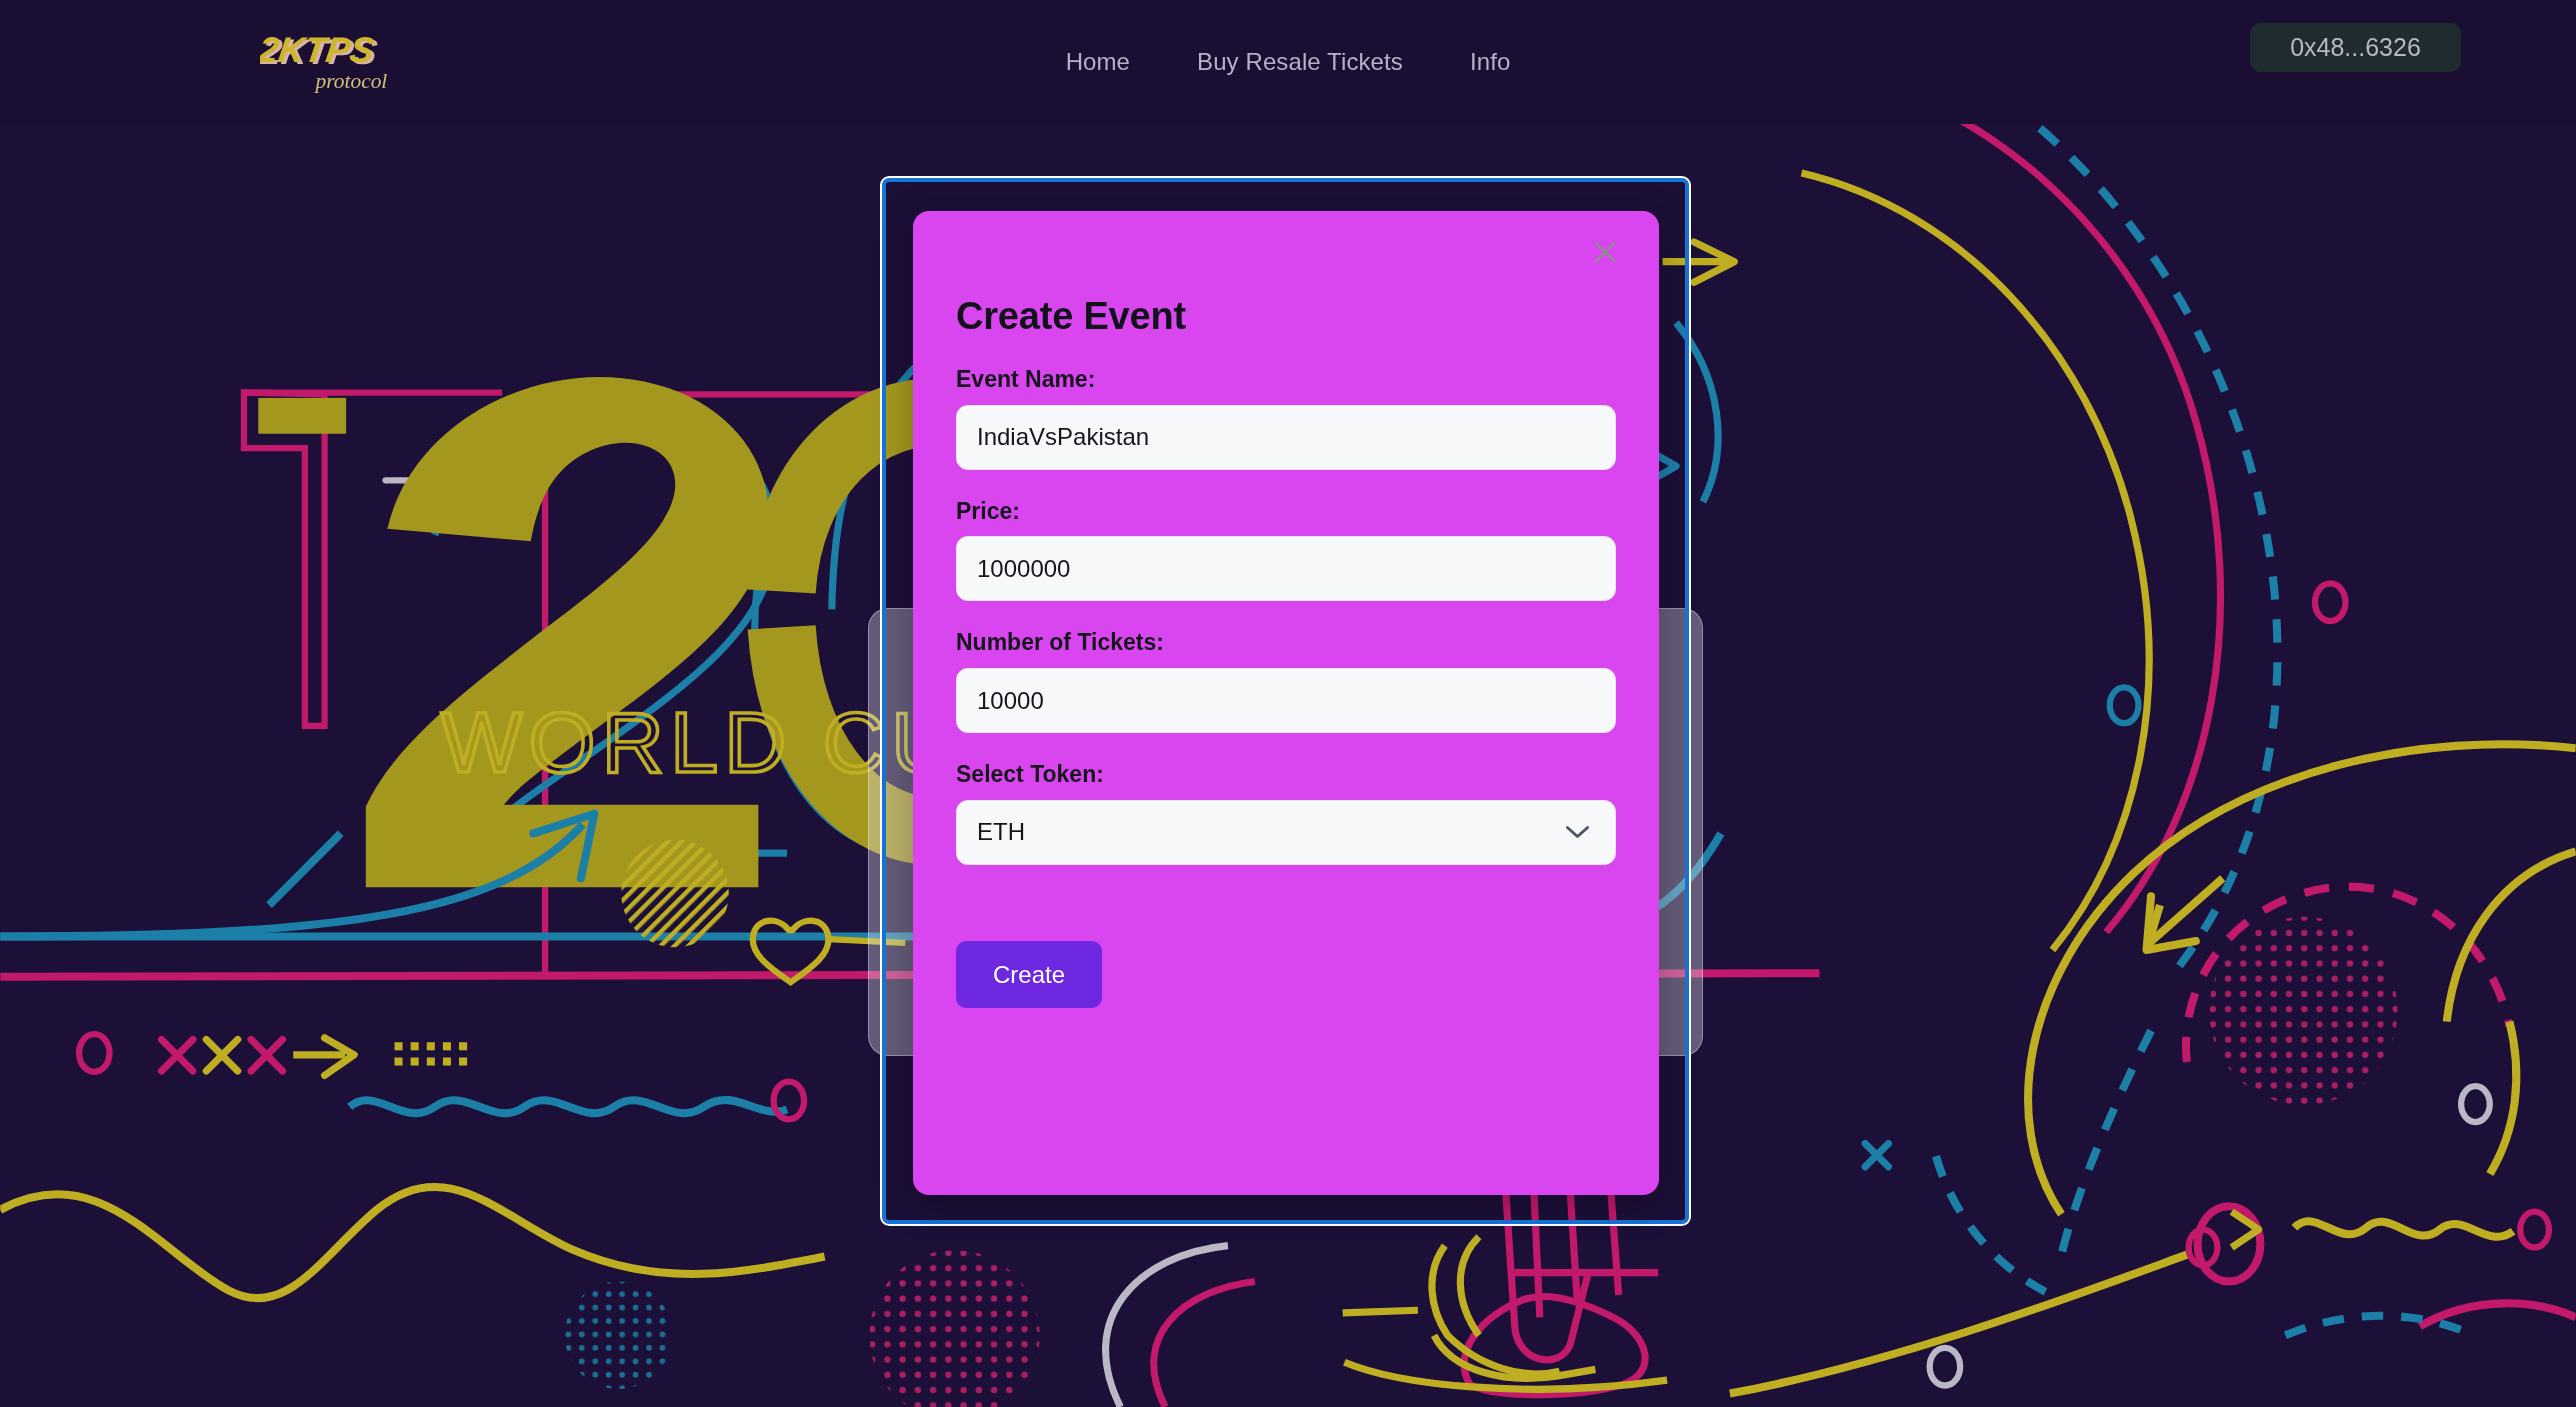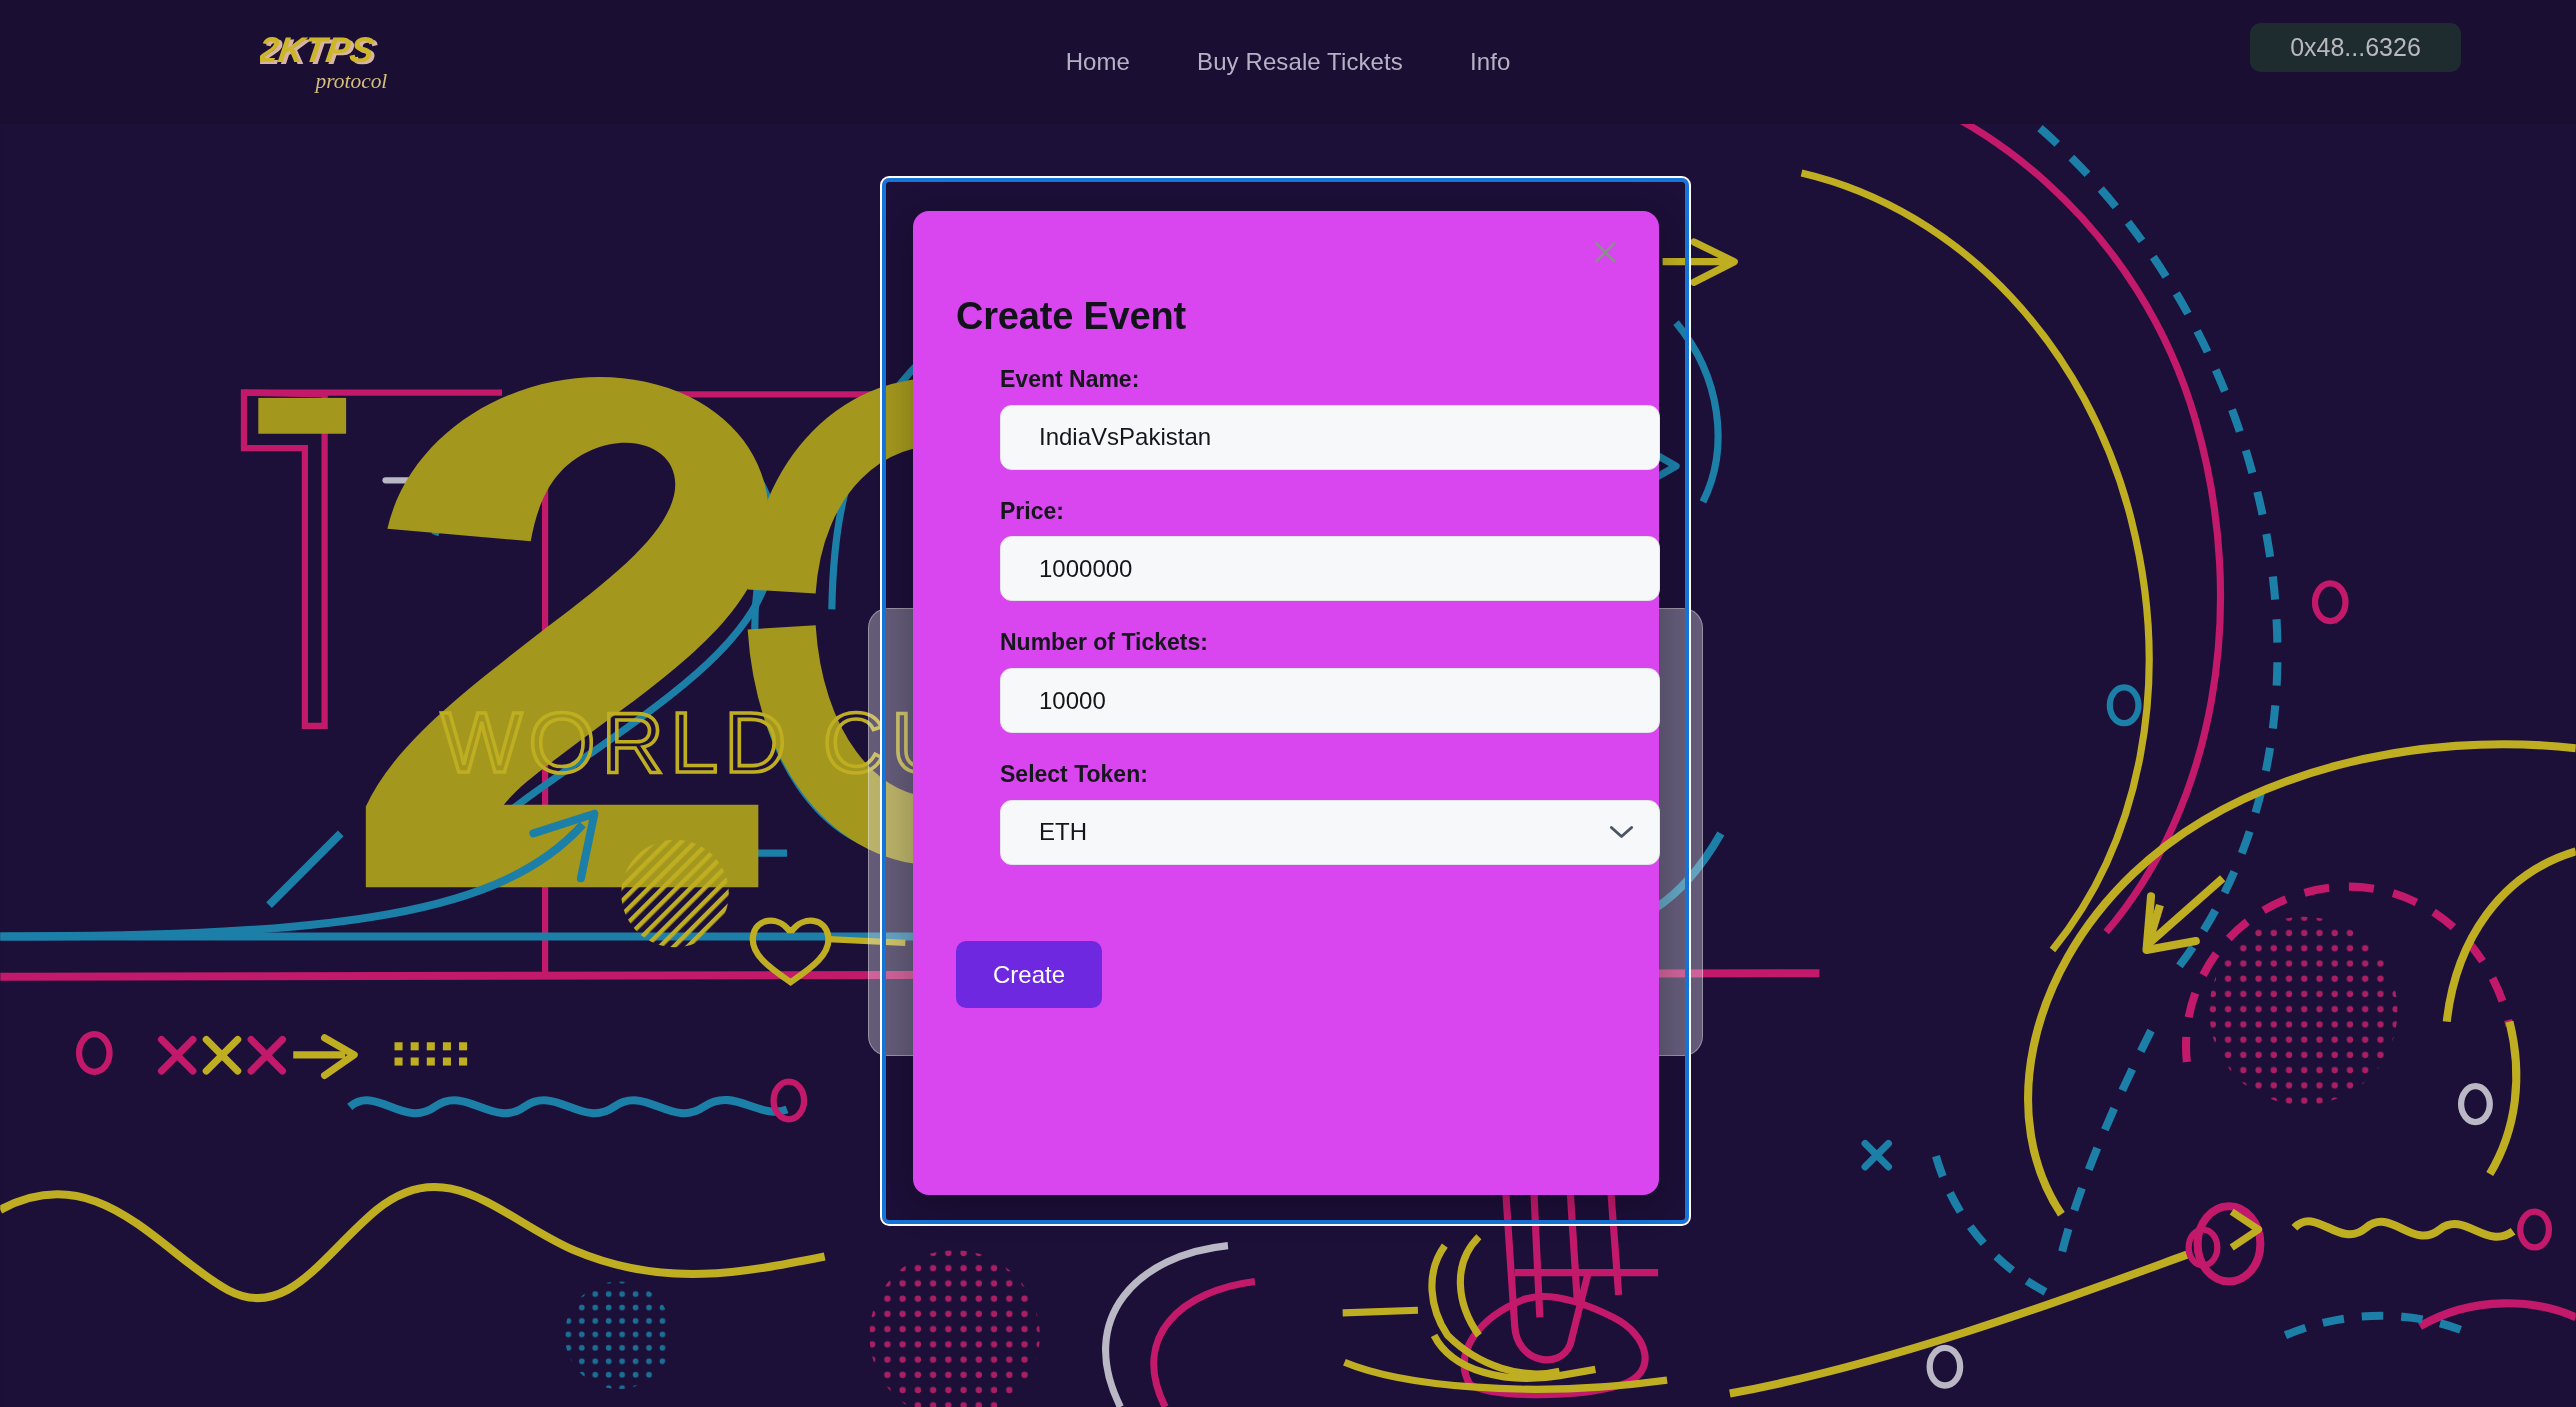--- a/index.html
+++ b/index.html
@@ -140,37 +140,37 @@
     font-weight: bold;
     color: #12121a;
     letter-spacing: -0.2px;
   }
   #form {
     position: absolute;
     left: 43px;
     top: 155px;
     width: 660px;
   }
-  .field { margin-bottom: 28px; margin-left: 44px; }
+  .field { margin-bottom: 28px; }
   .field-label {
     display: block;
     font-size: 23px;
     font-weight: bold;
     color: #16161d;
     margin-bottom: 11.7px;
   }
   .field-input {
     width: 660px;
     height: 65px;
     background: #f7f8fa;
     border: 1.8px solid #e2e5ea;
     border-radius: 11.7px;
     font-size: 24px;
     color: #15151c;
-    padding: 0 38px;
+    padding: 0 20px;
     font-family: "Liberation Sans", sans-serif;
     outline: none;
   }
   .select-wrap { position: relative; width: 660px; }
   #chevron-down-icon {
     position: absolute;
     right: 25px;
     top: 23px;
     pointer-events: none;
     color: #4b5563;

